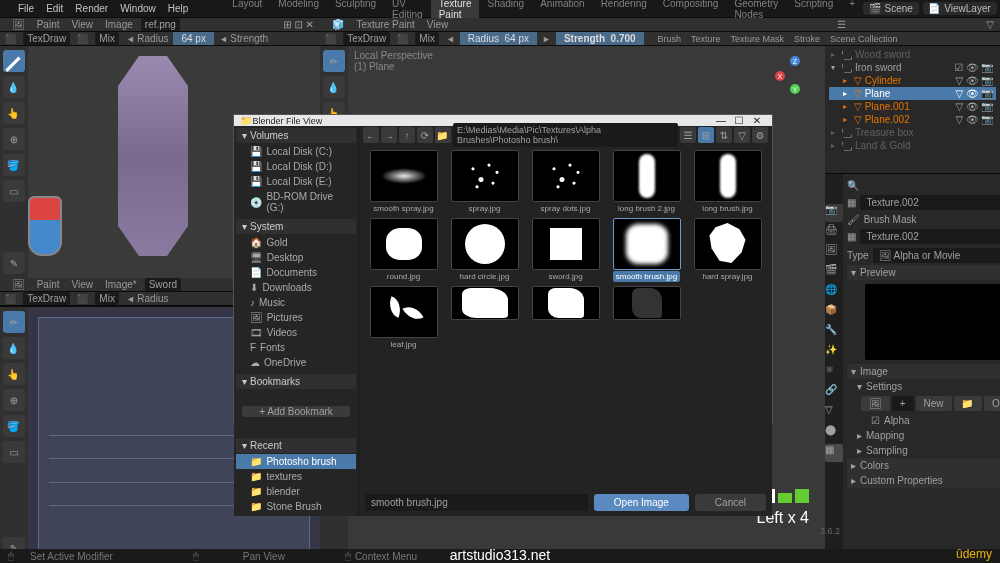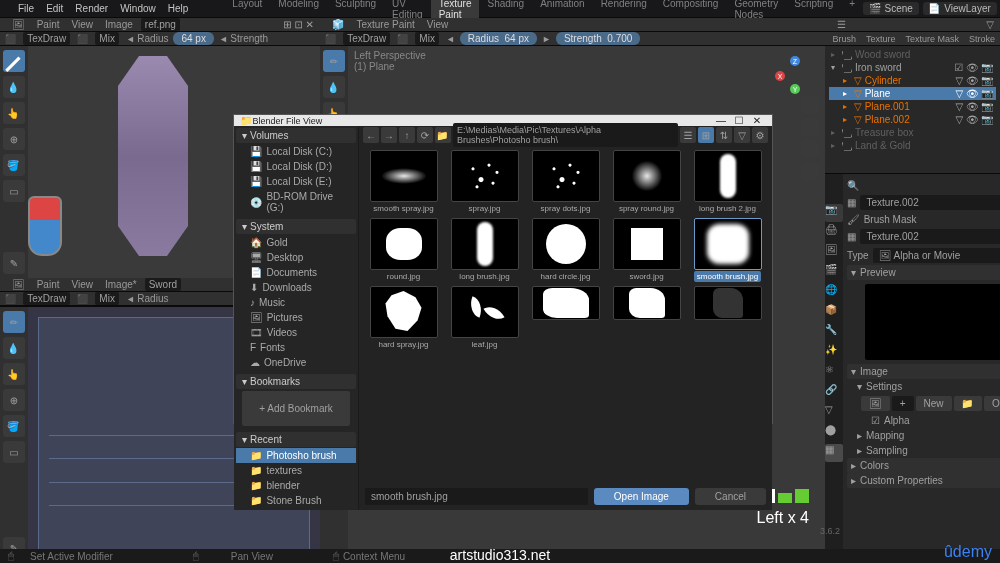--- a/index.html
+++ b/index.html
@@ -16,22 +16,22 @@
 .top-field { background: #2a2a2a; padding: 1px 6px; border-radius: 3px; color: #bbb; display: flex; align-items: center; gap: 3px; }
 
 
 .header-row { height: 14px; background: #303030; display: flex; align-items: center; padding: 0 6px; border-bottom: 1px solid #0a0a0a; }
 .hdr-btn { padding: 0 6px; color: #999; }
 
 
 .tool-header { height: 14px; background: #303030; display: flex; align-items: center; border-bottom: 1px solid #0a0a0a; }
 .th-item { padding: 0 5px; color: #999; font-size: 9px; }
 .th-field { background: #1a1a1a; padding: 1px 4px; border-radius: 2px; margin: 0 2px; }
-.th-slider { background: #4a6a8a; padding: 1px 8px; border-radius: 6px; color: #ddd; }
-.th-slider.str { background: #4a6a8a; }
+.th-slider { background: #4a6a8a; padding: 1px 8px; border-radius: 0; color: #ddd; }
+.th-slider.str { background: #4a6a8a; font-weight: bold; }
 
 
 .main { display: flex; height: calc(100% - 46px); }
 .left-col { width: 320px; display: flex; flex-direction: column; }
 .mid-col { flex: 1; position: relative; background: #393939; }
 .right-col { width: 175px; display: flex; flex-direction: column; background: #282828; }
 .toolbar-left { width: 28px; background: #303030; display: flex; flex-direction: column; padding: 4px 0; gap: 4px; align-items: center; }
 .tool-btn { width: 22px; height: 22px; background: #3a3a3a; border-radius: 3px; display: flex; align-items: center; justify-content: center; cursor: pointer; }
 .tool-btn.active { background: #4a7aaa; }
 .vp-canvas { flex: 1; background: #3a3a3a; position: relative; overflow: hidden; }
@@ -68,21 +68,21 @@
 .dialog { position: absolute; left: 233px; top: 114px; width: 540px; height: 310px; background: #2a2a2a; border: 1px solid #555; z-index: 100; display: flex; flex-direction: column; }
 .dlg-title { height: 14px; background: #e8e8e8; color: #222; display: flex; align-items: center; padding: 0 6px; }
 .dlg-title-txt { flex: 1; font-size: 9px; }
 .dlg-btn { width: 18px; text-align: center; cursor: pointer; }
 .dlg-body { flex: 1; display: flex; }
 .dlg-side { width: 125px; background: #252525; overflow-y: auto; border-right: 1px solid #1a1a1a; }
 .side-section { padding: 2px; }
 .side-hdr { background: #303030; padding: 2px 6px; color: #ccc; display: flex; align-items: center; gap: 3px; border-radius: 2px; margin-bottom: 1px; }
 .side-item { padding: 2px 14px; display: flex; align-items: center; gap: 4px; color: #aaa; cursor: pointer; }
 .side-item.active { background: #4a7aaa; color: #fff; }
-.side-bookmark { background: #3a3a3a; margin: 2px 6px; padding: 12px 6px; text-align: center; border-radius: 2px; }
+.side-bookmark { background: #3a3a3a; margin: 17px 6px; padding: 0 6px; text-align: center; border-radius: 2px; }
 .dlg-main { flex: 1; display: flex; flex-direction: column; background: #232323; }
 .path-bar { height: 18px; display: flex; align-items: center; padding: 0 4px; gap: 2px; }
 .path-field { flex: 1; background: #1a1a1a; padding: 2px 4px; border-radius: 2px; font-size: 9px; }
 .nav-btn { width: 16px; height: 16px; background: #3a3a3a; border-radius: 2px; display: flex; align-items: center; justify-content: center; }
 .thumbs { flex: 1; display: grid; grid-template-columns: repeat(5, 1fr); gap: 4px; padding: 6px; overflow-y: auto; align-content: start; }
 .thumb { display: flex; flex-direction: column; align-items: center; cursor: pointer; }
 .thumb-img { width: 68px; height: 52px; background: #000; border: 1px solid #444; border-radius: 2px; display: flex; align-items: center; justify-content: center; position: relative; }
 .thumb.selected .thumb-img { border: 1px solid #6a9aca; }
 .thumb.selected .thumb-label { background: #4a7aaa; color: #fff; border-radius: 2px; }
 .thumb-label { font-size: 8px; padding: 1px 3px; margin-top: 1px; color: #aaa; }
@@ -95,21 +95,21 @@
 .mid-overlay-text { position: absolute; left: 14px; top: 4px; color: #888; font-size: 9px; }
 .gizmo { position: absolute; right: 10px; top: 10px; width: 40px; height: 40px; }
 .gz-ball { position: absolute; width: 10px; height: 10px; border-radius: 50%; font-size: 7px; color: #fff; display: flex; align-items: center; justify-content: center; }
 .bottom-text { position: absolute; right: 16px; bottom: 36px; color: #fff; font-size: 16px; }
 .bottom-squares { position: absolute; right: 16px; bottom: 60px; display: flex; gap: 3px; }
 .sq { width: 14px; height: 14px; }
 
 
 .footer { position: absolute; bottom: 0; left: 0; right: 0; height: 14px; background: #1a1a1a; display: flex; align-items: center; padding: 0 8px; color: #777; z-index: 5; }
 .watermark { position: absolute; bottom: 0; left: 50%; transform: translateX(-50%); color: #fff; font-size: 14px; z-index: 200; }
-.udemy { position: absolute; bottom: 2px; right: 8px; color: #3b82f6; font-size: 16px; z-index: 200; }
+.udemy { position: absolute; bottom: 2px; right: 8px; color: #eab308; font-size: 12px; z-index: 200; }
 
 
 .bs-concrete { width: 46px; height: 20px; background: radial-gradient(ellipse, rgba(255,255,255,0.9) 0%, transparent 70%); }
 .bs-smooth-spray { width: 46px; height: 16px; background: radial-gradient(ellipse, rgba(255,255,255,0.9) 0%, transparent 70%); }
 .bs-dots { width: 40px; height: 36px; background-image: radial-gradient(circle at 20% 30%, #fff 1px, transparent 2px), radial-gradient(circle at 60% 20%, #fff 1px, transparent 2px), radial-gradient(circle at 40% 60%, #fff 2px, transparent 3px), radial-gradient(circle at 70% 70%, #fff 1px, transparent 2px), radial-gradient(circle at 30% 80%, #fff 1px, transparent 2px), radial-gradient(circle at 80% 40%, #fff 1px, transparent 2px); }
 .bs-round-spray { width: 36px; height: 36px; background: radial-gradient(circle, rgba(255,255,255,0.9) 0%, transparent 60%); }
 .bs-smooth-circle { width: 40px; height: 40px; background: radial-gradient(circle, #fff 20%, transparent 70%); }
 .bs-long { width: 16px; height: 44px; background: #fff; border-radius: 8px; filter: blur(1px); }
 .bs-dot-brush { width: 38px; height: 38px; background-image: radial-gradient(circle at 50% 50%, #fff 2px, transparent 3px), radial-gradient(circle at 30% 30%, #fff 1px, transparent 2px), radial-gradient(circle at 70% 40%, #fff 1px, transparent 2px), radial-gradient(circle at 40% 70%, #fff 1px, transparent 2px), radial-gradient(circle at 60% 60%, #fff 2px, transparent 3px); }
 .bs-round { width: 36px; height: 32px; background: #fff; border-radius: 40%; }
@@ -204,20 +204,23 @@
     <span class="th-item">◄</span>
     <span class="th-slider"><span>Radius</span>&nbsp;&nbsp;<span>64 px</span></span>
     <span class="th-item">►</span>
     <span class="th-slider str"><span>Strength</span>&nbsp;&nbsp;<span>0.700</span></span>
     <span style="margin-left:auto;"></span>
     <span class="th-item">Brush</span>
     <span class="th-item">Texture</span>
     <span class="th-item">Texture Mask</span>
     <span class="th-item">Stroke</span>
   </div>
+  <div class="tool-header" style="width:175px;">
+    <span class="th-item">Scene Collection</span>
+  </div>
 </div>
 
 <div class="main">
   <div class="left-col">
 
     <div class="vp-top">
       <div class="toolbar-left">
         <div class="tool-btn active">
             <svg viewBox="0 0 10 10">
               <path d="M1 9 L7 3 L8 4 L2 10 Z" fill="#fff"></path>
@@ -277,21 +280,21 @@
   <div class="mid-col">
     <div class="toolbar-left" style="position:absolute;left:0;top:0;bottom:0;">
       <div class="tool-btn active">✏</div>
       <div class="tool-btn">💧</div>
       <div class="tool-btn">👆</div>
       <div class="tool-btn">⊕</div>
       <div class="tool-btn">🪣</div>
       <div class="tool-btn">▭</div>
     </div>
     <div class="mid-overlay-text" style="left:34px;">
-      <div>Left Perspective</div>
+      <div>Local Perspective</div>
       <div>(1) Plane</div>
     </div>
     <div class="gizmo">
       <div class="gz-ball" style="background:#d44;left:0;top:15px;">X</div>
       <div class="gz-ball" style="background:#5c5;left:15px;top:28px;">Y</div>
       <div class="gz-ball" style="background:#48d;left:15px;top:0;">Z</div>
     </div>
     <div class="vp-nav-icons">
       <div class="nav-icon"></div>
       <div class="nav-icon"></div>
@@ -519,41 +522,35 @@
             <span class="thumb-label">spray.jpg</span>
           </div>
         <div class="thumb">
             <div class="thumb-img">
               <div class="bs-dots"></div>
             </div>
             <span class="thumb-label">spray dots.jpg</span>
           </div>
         <div class="thumb">
             <div class="thumb-img">
-              <div class="bs-round-spray"></div>
-            </div>
-            <span class="thumb-label">spray round.jpg</span>
-          </div>
-        <div class="thumb">
-            <div class="thumb-img">
               <div class="bs-long"></div>
             </div>
             <span class="thumb-label">long brush 2.jpg</span>
           </div>
         <div class="thumb">
             <div class="thumb-img">
+              <div class="bs-long"></div>
+            </div>
+            <span class="thumb-label">long brush.jpg</span>
+          </div>
+        <div class="thumb">
+            <div class="thumb-img">
               <div class="bs-round"></div>
             </div>
             <span class="thumb-label">round.jpg</span>
-          </div>
-        <div class="thumb">
-            <div class="thumb-img">
-              <div class="bs-long"></div>
-            </div>
-            <span class="thumb-label">long brush.jpg</span>
           </div>
         <div class="thumb">
             <div class="thumb-img">
               <div class="bs-hard-circle"></div>
             </div>
             <span class="thumb-label">hard circle.jpg</span>
           </div>
         <div class="thumb">
             <div class="thumb-img">
               <div class="bs-cube"></div>
@@ -600,19 +597,19 @@
         <span class="btn-cancel">Cancel</span>
       </div>
     </div>
   </div>
 </div>
 
 <div class="footer">
   <span>🖱</span>
   <span style="margin-left:16px;">Set Active Modifier</span>
   <span style="margin-left:80px;">🖱</span>
-  <span style="margin-left:4px;padding-left:28px;">Pan View</span>
+  <span style="margin-left:16px;padding-left:28px;">Pan View</span>
   <span style="margin-left:60px;">🖱</span>
   <span style="margin-left:4px;">Context Menu</span>
 </div>
 <div class="version">3.6.2</div>
 <div class="watermark">artstudio313.net</div>
 <div class="udemy">ûdemy</div>
 
 </body></html>

